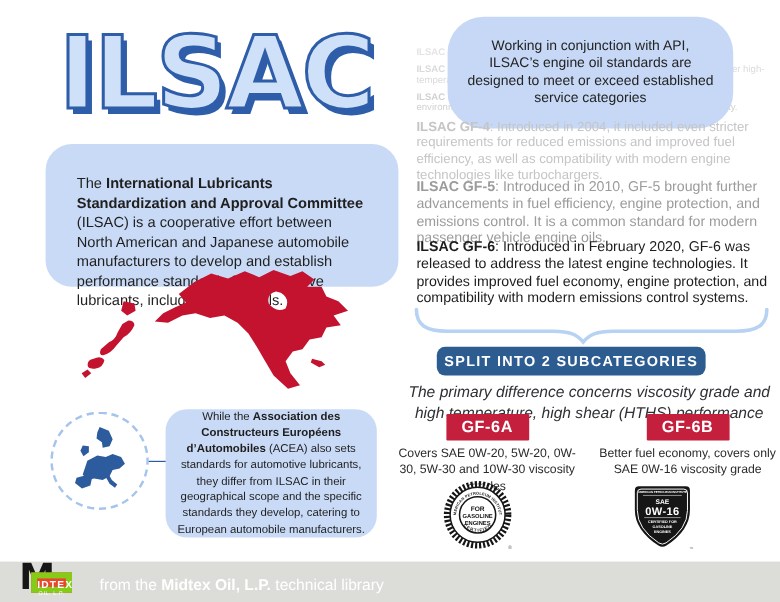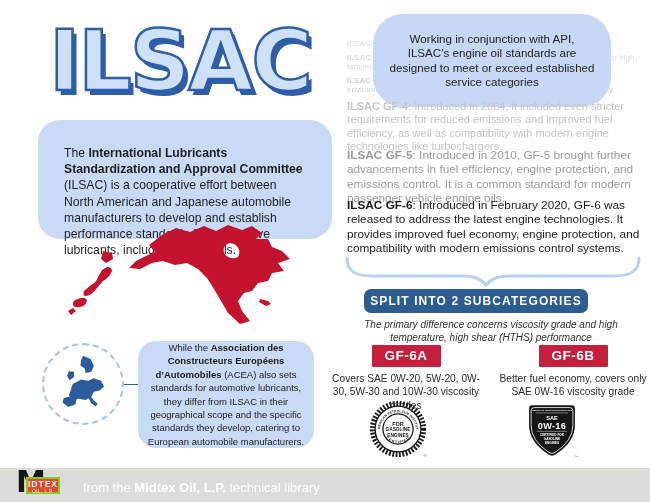--- a/index.html
+++ b/index.html
@@ -37,21 +37,21 @@
   .gf4 { top:100px; font-size:11px;  color:#c5c5c5; }
   .gf5 { top:148px; font-size:11.8px; color:#9b9b9b; }
   .gf6 { top:198px; font-size:11.8px; color:#1c1c1c; }
 
   
   .brace { position:absolute; left:343px; top:256px; width:300px; height:32px; }
   .ribbon { position:absolute; left:364px; top:289px; width:224px; height:24px; background:#2c5c90;
             border-radius:7px; color:#fff; font-weight:bold; font-size:12px; letter-spacing:1.1px;
             display:flex; align-items:center; justify-content:center; }
   .hths-note { position:absolute; left:340px; top:319px; width:302px; margin:0; font-style:italic;
-               font-size:10px; line-height:1.28; text-align:center; color:#2e3033; }
+               font-size:13px; line-height:1.28; text-align:center; color:#2e3033; }
 
   
   .subcat { position:absolute; text-align:center; }
   .subcat-a { left:328px; top:345px; width:156px; }
   .subcat-b { left:495px; top:345px; width:156px;text-align:center; }
   .badge { display:inline-block; background:#c41f3c; color:#fff; font-weight:bold; font-size:13.5px;
            letter-spacing:0.5px; padding:3px 13px 4px; border-radius:1px; }
   .subcat p { margin:5px 0 0; font-size:10.2px; line-height:1.3; color:#2b2b2b; }
   .stamp-starburst { position:absolute; left:369px; top:400px; width:58px; height:58px; }
   .stamp-shield   { position:absolute; left:524px; top:402px; width:56px; height:57px; }
@@ -62,21 +62,21 @@
                  padding:4px 9px; box-sizing:border-box; }
   .acea-bubble p { margin:0; text-align:center; font-size:9.5px; line-height:1.42; color:#1d1d1d; }
 
   
   .footer-bar { position:absolute; left:0; top:468px; width:650px; height:34px; background:#dcdcd8; }
   .footer-text { position:absolute; left:80px; top:468px; margin:3px; line-height:34px; color:#ffffff; font-size:13px; }
   .logo { position:absolute; left:16px; top:471px; width:46px; height:30px; }
   .logo-m { position:absolute; left:0; top:-5px; margin:0; font-family:"DejaVu Sans", sans-serif;
             font-weight:bold; font-size:30px; line-height:32px; color:#161616; }
   .logo-box { position:absolute; left:10px; top:6px; width:34px; height:17px; background:#e8472e;
-              border:2px solid #84cc16; box-sizing:border-box; text-align:center; }
+              border:5px solid #84cc16; box-sizing:border-box; text-align:center; }
   .logo-box-main { display:block; color:#fff; font-weight:bold; font-size:8.5px; line-height:10px; letter-spacing:1px; }
   .logo-box-sub  { display:block; color:#fff; font-size:4.5px; line-height:5px; letter-spacing:0.5px; }
 
   svg text { font-family:"Liberation Sans", sans-serif; }
 </style>
 </head>
 <body>
 
 <div class="canvas">
 

